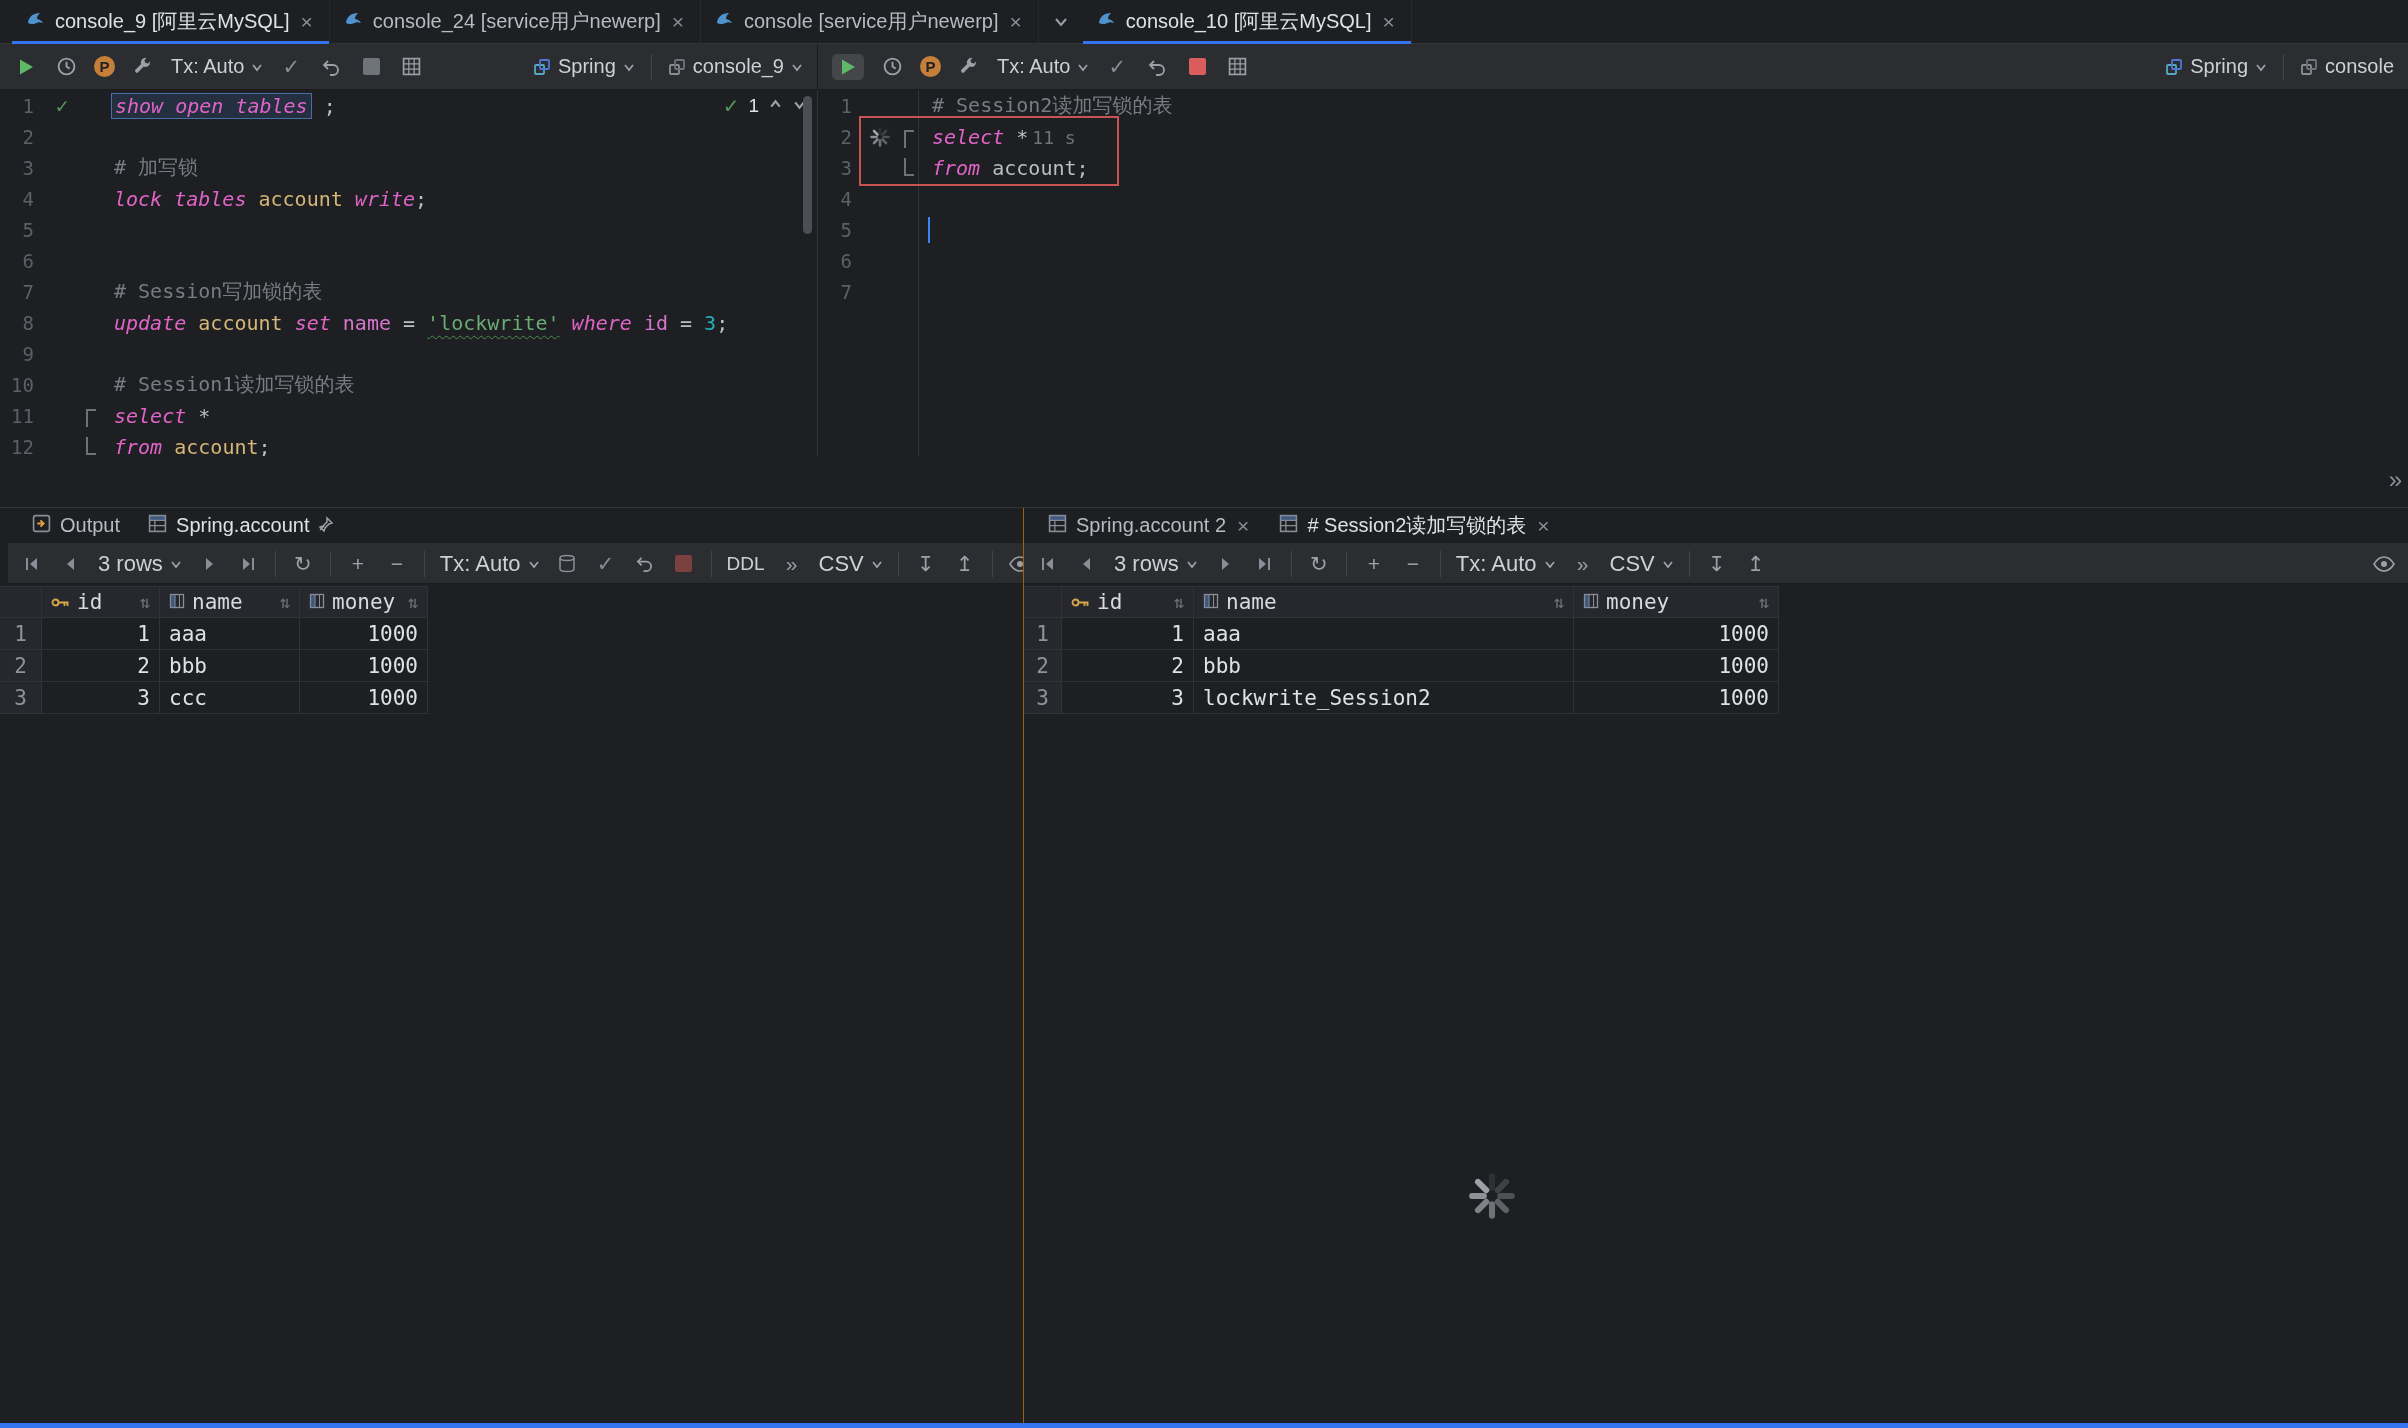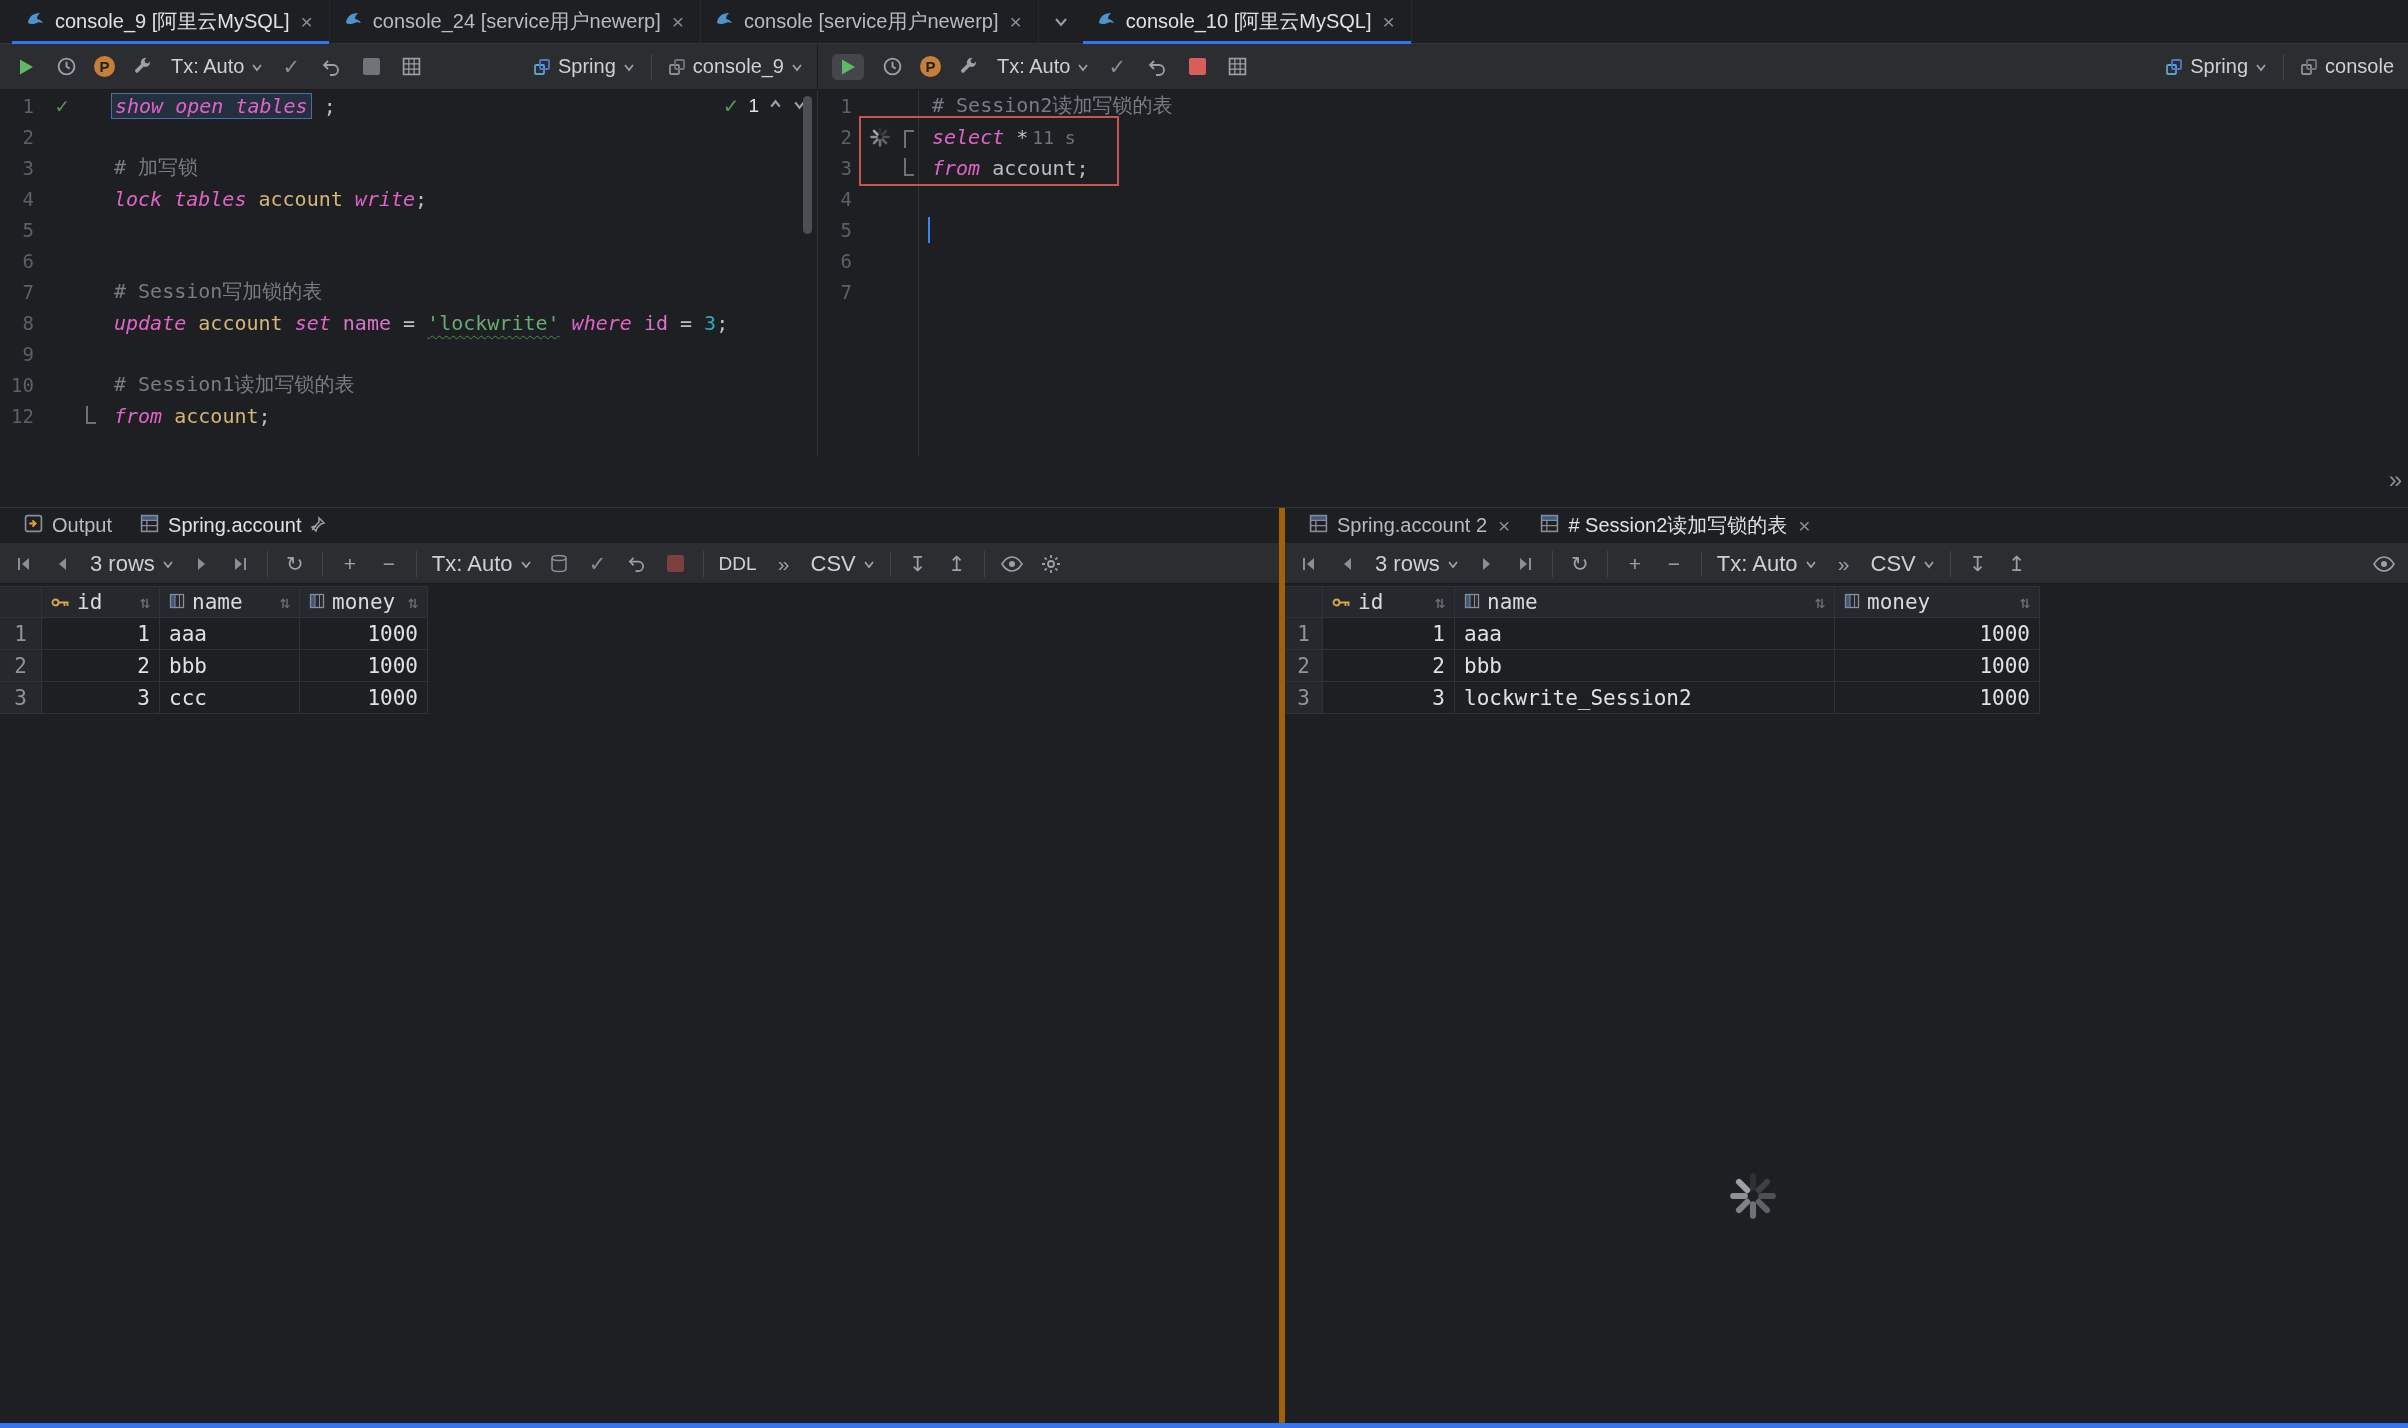--- a/index.html
+++ b/index.html
@@ -71,21 +71,21 @@
   .cursor{position:absolute;left:110px;top:127px;width:2px;height:26px;background:#3b82f6;}
 
   
   .midgap{position:absolute;top:456px;left:0;right:0;height:52px;background:#1e1f22;
           border-bottom:1px solid #313337;}
   .midgap .morechev{position:absolute;right:6px;top:10px;color:#8a8e96;font-size:24px;}
 
   
   .bottom{position:absolute;top:508px;left:0;right:0;height:915px;display:flex;background:#1e1f22;}
   .bpane{position:relative;overflow:hidden;}
-  .bpane.left{width:1285px;flex:none;border-right:6px solid #a16207;}
+  .bpane.left{width:1024px;flex:none;border-right:1px solid #a16207;padding-left:8px;}
   .bpane.right{flex:1;}
   .btabs{height:36px;display:flex;align-items:center;padding-left:12px;gap:4px;border-bottom:1px solid #2a2c30;}
   .btab{display:flex;align-items:center;gap:9px;padding:0 12px;height:36px;font-size:20px;color:#b7bbc2;}
   .btab.active{color:#dfe1e5;}
   .btoolbar{height:40px;background:#2b2d30;display:flex;align-items:center;gap:15px;padding:0 12px;
             border-bottom:1px solid #1a1b1e;overflow:hidden;}
   .btoolbar .dd{font-size:22px;}
   .bglyph{font-size:21px;color:#9da0a8;}
   .ddl{font-size:19px;color:#ced0d6;}
 
@@ -285,20 +285,21 @@
           <div class="cl"><span class="ln">1</span><span class="gslot"><span class="gcheck">✓</span></span><span class="stmt-mark "></span><span class="ct"><span class="selbox"><span class="tok-kw">show open tables</span></span><span class="tok-def"> ;</span></span></div>
           <div class="cl"><span class="ln">2</span><span class="gslot"></span><span class="stmt-mark "></span><span class="ct"></span></div>
           <div class="cl"><span class="ln">3</span><span class="gslot"></span><span class="stmt-mark "></span><span class="ct"><span class="tok-com"># 加写锁</span></span></div>
           <div class="cl"><span class="ln">4</span><span class="gslot"></span><span class="stmt-mark "></span><span class="ct"><span class="tok-kw">lock tables</span><span class="tok-def"> </span><span class="tok-tbl">account</span><span class="tok-def"> </span><span class="tok-kw">write</span><span class="tok-def">;</span></span></div>
           <div class="cl"><span class="ln">5</span><span class="gslot"></span><span class="stmt-mark "></span><span class="ct"></span></div>
           <div class="cl"><span class="ln">6</span><span class="gslot"></span><span class="stmt-mark "></span><span class="ct"></span></div>
           <div class="cl"><span class="ln">7</span><span class="gslot"></span><span class="stmt-mark "></span><span class="ct"><span class="tok-com"># Session写加锁的表</span></span></div>
           <div class="cl"><span class="ln">8</span><span class="gslot"></span><span class="stmt-mark "></span><span class="ct"><span class="tok-kw">update</span><span class="tok-def"> </span><span class="tok-tbl">account</span><span class="tok-def"> </span><span class="tok-kw">set</span><span class="tok-def"> </span><span class="tok-col">name</span><span class="tok-def"> = </span><span class="tok-str">'lockwrite'</span><span class="tok-def"> </span><span class="tok-kw">where</span><span class="tok-def"> </span><span class="tok-col">id</span><span class="tok-def"> = </span><span class="tok-num">3</span><span class="tok-def">;</span></span></div>
           <div class="cl"><span class="ln">9</span><span class="gslot"></span><span class="stmt-mark "></span><span class="ct"></span></div>
           <div class="cl"><span class="ln">10</span><span class="gslot"></span><span class="stmt-mark "></span><span class="ct"><span class="tok-com"># Session1读加写锁的表</span></span></div>
+          <div class="cl"><span class="ln">11</span><span class="gslot"></span><span class="stmt-mark top"></span><span class="ct"><span class="tok-kw">select</span><span class="tok-def"> *</span></span></div>
           <div class="cl"><span class="ln">12</span><span class="gslot"></span><span class="stmt-mark bot"></span><span class="ct"><span class="tok-kw">from</span><span class="tok-def"> </span><span class="tok-tbl">account</span><span class="tok-def">;</span></span></div>
         </div>
       <div class="runwidget">
         <span class="rw-check">✓</span>
         <span>1</span>
         <span><svg width="15" height="15" viewBox="0 0 14 14">
               <path d="M3 9l4-5 4 5" stroke="#9da0a8" stroke-width="2" fill="none"></path>
             </svg></span>
         <span><svg width="15" height="15" viewBox="0 0 14 14">
               <path d="M3 5l4 5 4-5" stroke="#9da0a8" stroke-width="2" fill="none"></path>

